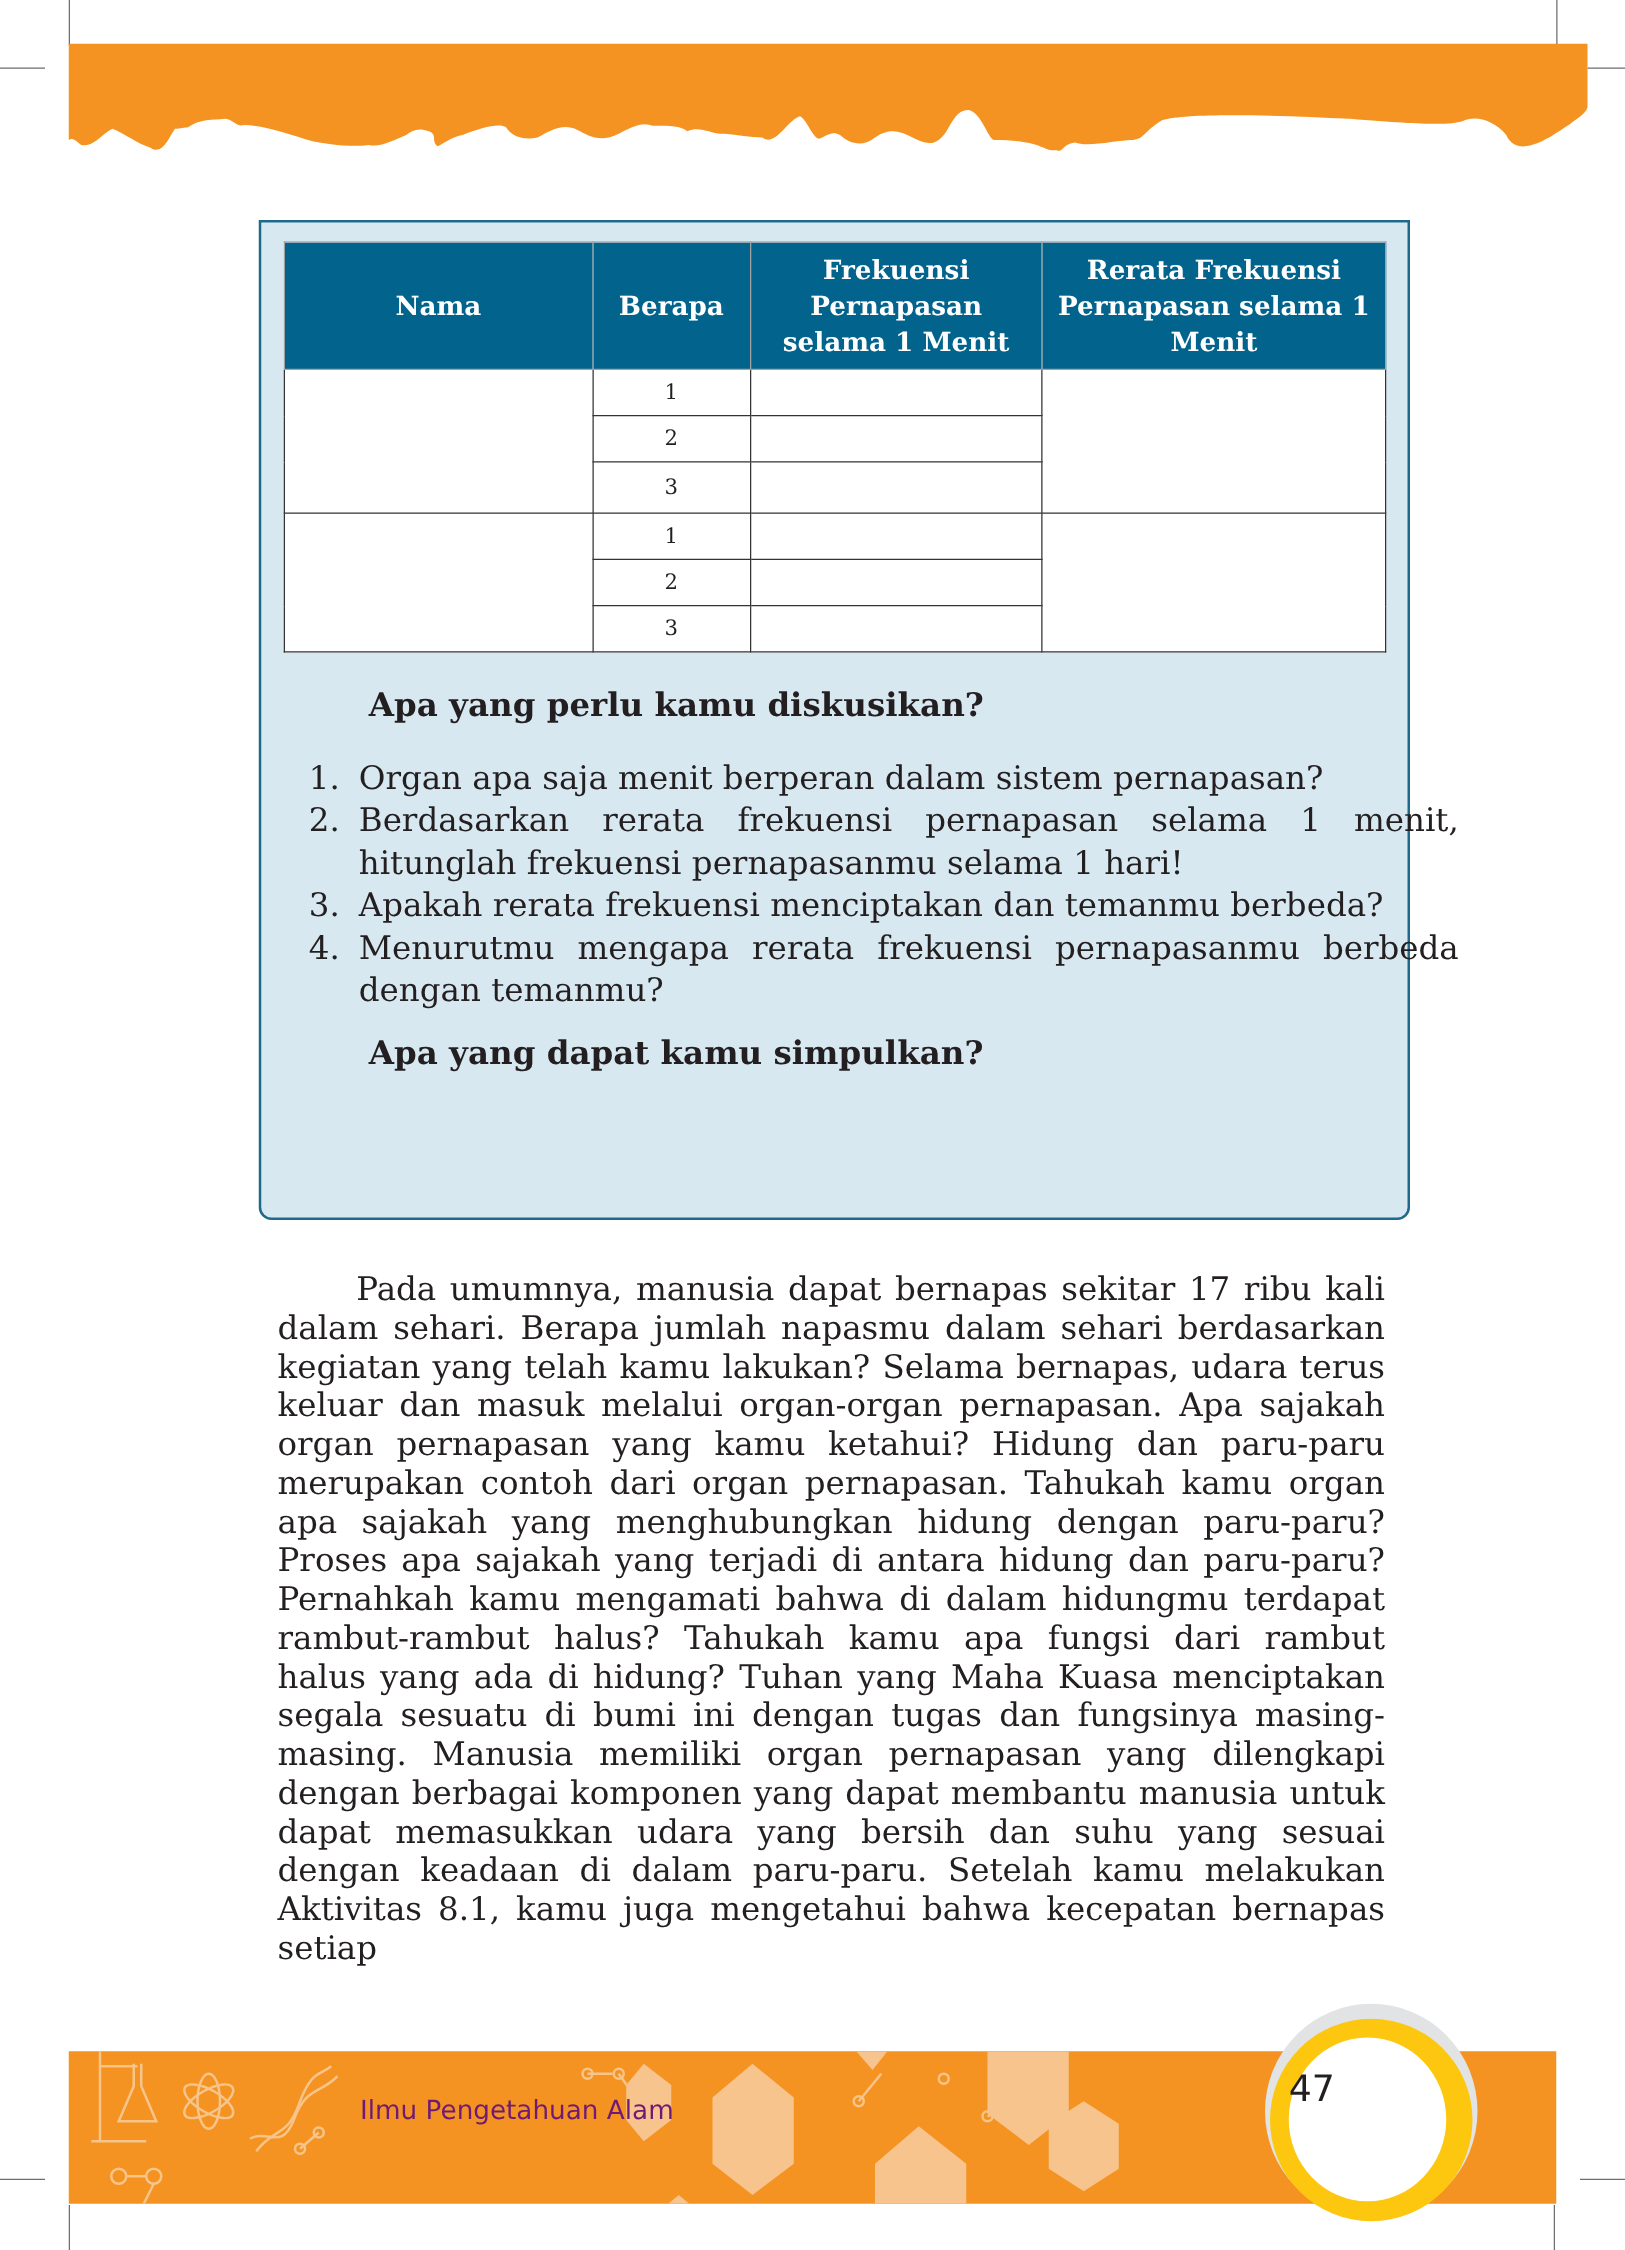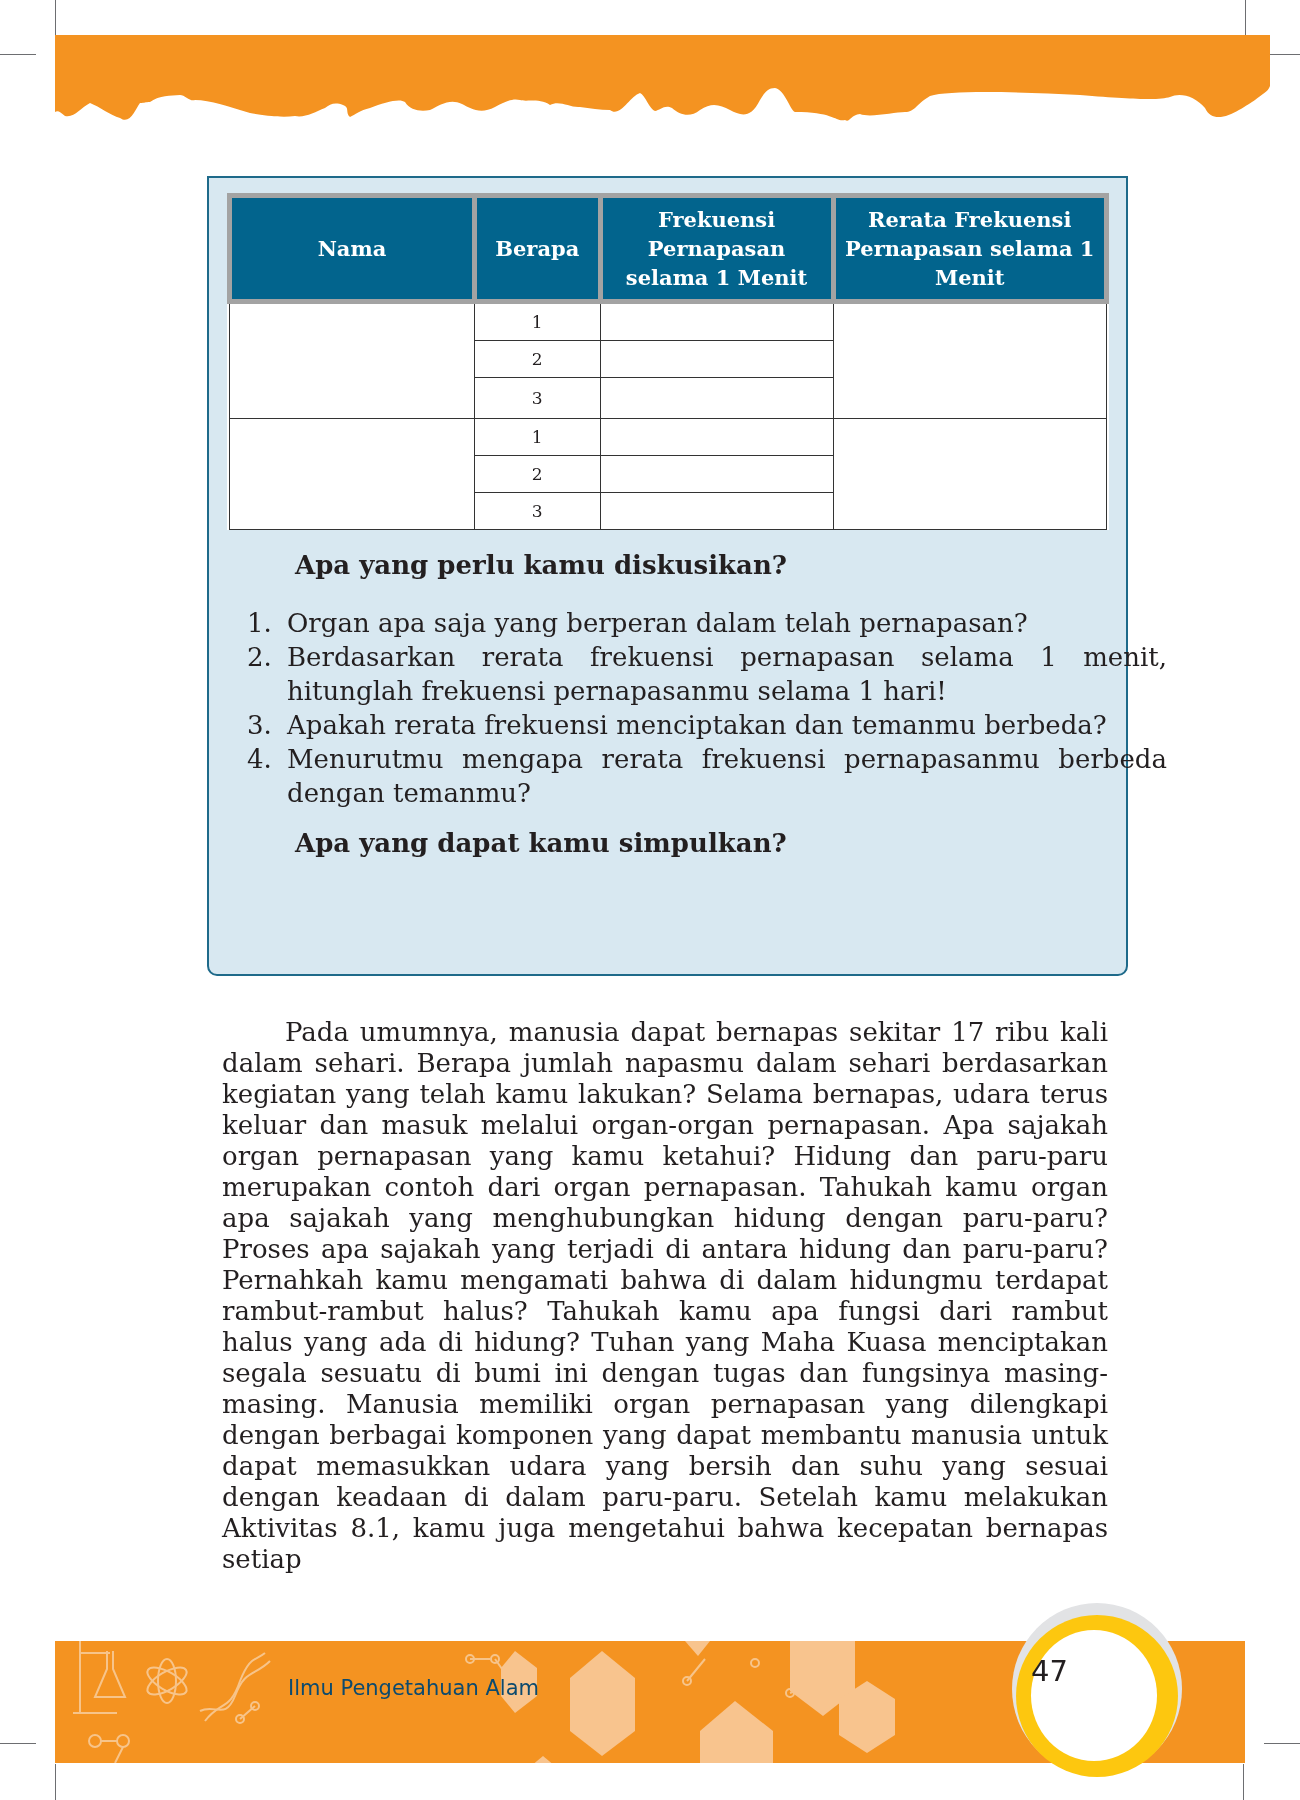--- a/index.html
+++ b/index.html
@@ -4,31 +4,31 @@
 <style>
   html, body { margin:0; padding:0; }
   body { width:1300px; height:1800px; position:relative; background:#ffffff; overflow:hidden;
          font-family:"DejaVu Serif", "Liberation Serif", serif; color:#231f20; }
   .crop { position:absolute; background:#6d6e71; }
   #top-band { position:absolute; left:0; top:0; width:1300px; height:160px; }
   #box { position:absolute; left:207px; top:176px; width:921px; height:800px;
          background:#d8e8f1; border:2px solid #1e6a8a; border-radius:0 0 10px 10px; box-sizing:border-box; }
   table.obs { position:absolute; left:18px; top:15px; width:882px; border-collapse:collapse; background:#fff; }
   table.obs th { background:#02648d; color:#ffffff; font-weight:bold; font-size:21px; line-height:29px;
-                 border:5px solid #a3a3a3; padding:0 6px; height:101px; text-align:center; }
+                 border:1px solid #a3a3a3; padding:0 6px; height:101px; text-align:center; }
   table.obs td { border:1px solid #333; height:36px; font-size:17px; text-align:center; padding:0; }
   .sec-h { position:absolute; left:86px; font-weight:bold; font-size:26px; }
   ol.q { position:absolute; left:0; top:428px; width:880px; margin:0; padding:0 0 0 78px; list-style:none; font-size:26px; line-height:34px; }
   ol.q li { position:relative; text-align:justify; }
   ol.q li .num { position:absolute; left:-40px; }
   .concl { position:absolute; left:78px; top:686px; width:802px; font-size:26px; line-height:34px; text-align:justify; }
   #body-text { position:absolute; left:222px; top:1017px; width:886px; font-size:26px; line-height:31px;
                text-align:justify; text-indent:63px; margin:0; }
   #footer { position:absolute; left:55px; top:1641px; width:1190px; height:122px; background:#f49321; overflow:hidden; }
-  #footer-title { position:absolute; left:233px; top:35px; font-family:"DejaVu Sans","Liberation Sans",sans-serif; font-size:21px; color:#0c4a6e; }
+  #footer-title { position:absolute; left:233px; top:35px; font-family:"DejaVu Sans","Liberation Sans",sans-serif; font-size:21px; color:#701a75; }
   #badge { position:absolute; left:1012px; top:1603px; width:170px; height:172px; border-radius:50%; background:#e2e3e5; }
   #badge-ring { position:absolute; left:1016px; top:1615px; width:162px; height:162px; border-radius:50%; background:#fdc70f; }
   #badge-inner { position:absolute; left:1031px; top:1630px; width:126px; height:131px; border-radius:50%; background:#ffffff; }
   #page-number { position:absolute; left:1031px; top:1654px; width:130px; text-align:left;
                  font-family:"DejaVu Sans","Liberation Sans",sans-serif; font-size:29px; color:#231f20; }
 </style>
 </head>
 <body>
 
 <div class="crop" style="left:0;top:54px;width:36px;height:1px;"></div>
@@ -87,21 +87,21 @@
       </tr>
       <tr>
         <td>3</td>
         <td></td>
       </tr>
     </tbody>
   </table>
 
   <div class="sec-h" style="top:372px;">Apa yang perlu kamu diskusikan?</div>
   <ol class="q">
-    <li><span class="num">1.</span><span>Organ apa saja yang berperan dalam telah pernapasan?</span></li>
+    <li><span class="num">1.</span><span>Organ apa saja menit berperan dalam sistem pernapasan?</span></li>
     <li><span class="num">2.</span><span>Berdasarkan rerata frekuensi pernapasan selama 1 menit, hitunglah frekuensi pernapasanmu selama 1 hari!</span></li>
     <li><span class="num">3.</span><span>Apakah rerata frekuensi menciptakan dan temanmu berbeda?</span></li>
     <li><span class="num">4.</span><span>Menurutmu mengapa rerata frekuensi pernapasanmu berbeda dengan temanmu?</span></li>
   </ol>
 
   <div class="sec-h" style="top:650px;">Apa yang dapat kamu simpulkan?</div>
 </div>
 
 <p id="body-text">Pada umumnya, manusia dapat bernapas sekitar 17 ribu kali dalam sehari. Berapa jumlah napasmu dalam sehari berdasarkan kegiatan yang telah kamu lakukan? Selama bernapas, udara terus keluar dan masuk melalui organ-organ pernapasan. Apa sajakah organ pernapasan yang kamu ketahui? Hidung dan paru-paru merupakan contoh dari organ pernapasan. Tahukah kamu organ apa sajakah yang menghubungkan hidung dengan paru-paru? Proses apa sajakah yang terjadi di antara hidung dan paru-paru? Pernahkah kamu mengamati bahwa di dalam hidungmu terdapat rambut-rambut halus? Tahukah kamu apa fungsi dari rambut halus yang ada di hidung? Tuhan yang Maha Kuasa menciptakan segala sesuatu di bumi ini dengan tugas dan fungsinya masing-masing. Manusia memiliki organ pernapasan yang dilengkapi dengan berbagai komponen yang dapat membantu manusia untuk dapat memasukkan udara yang bersih dan suhu yang sesuai dengan keadaan di dalam paru-paru. Setelah kamu melakukan Aktivitas 8.1, kamu juga mengetahui bahwa kecepatan bernapas setiap</p>
 

